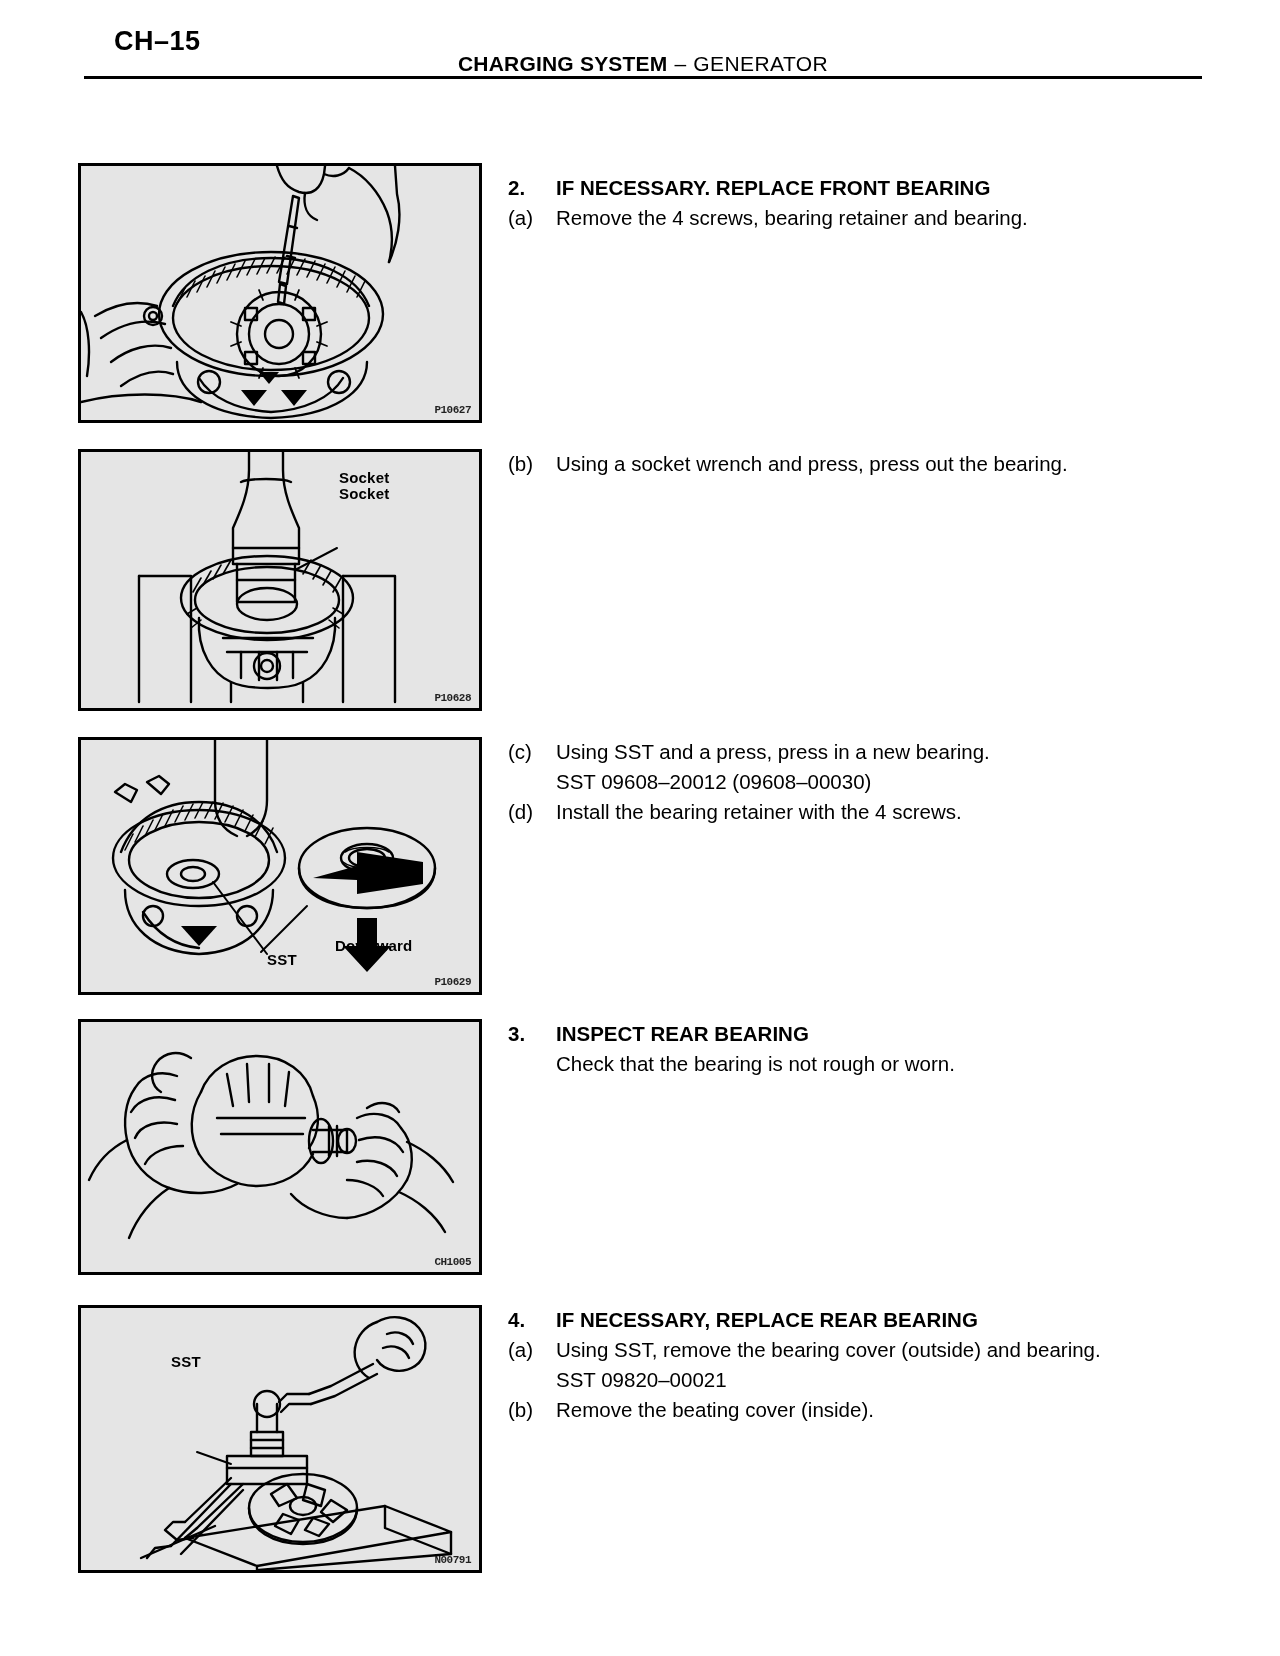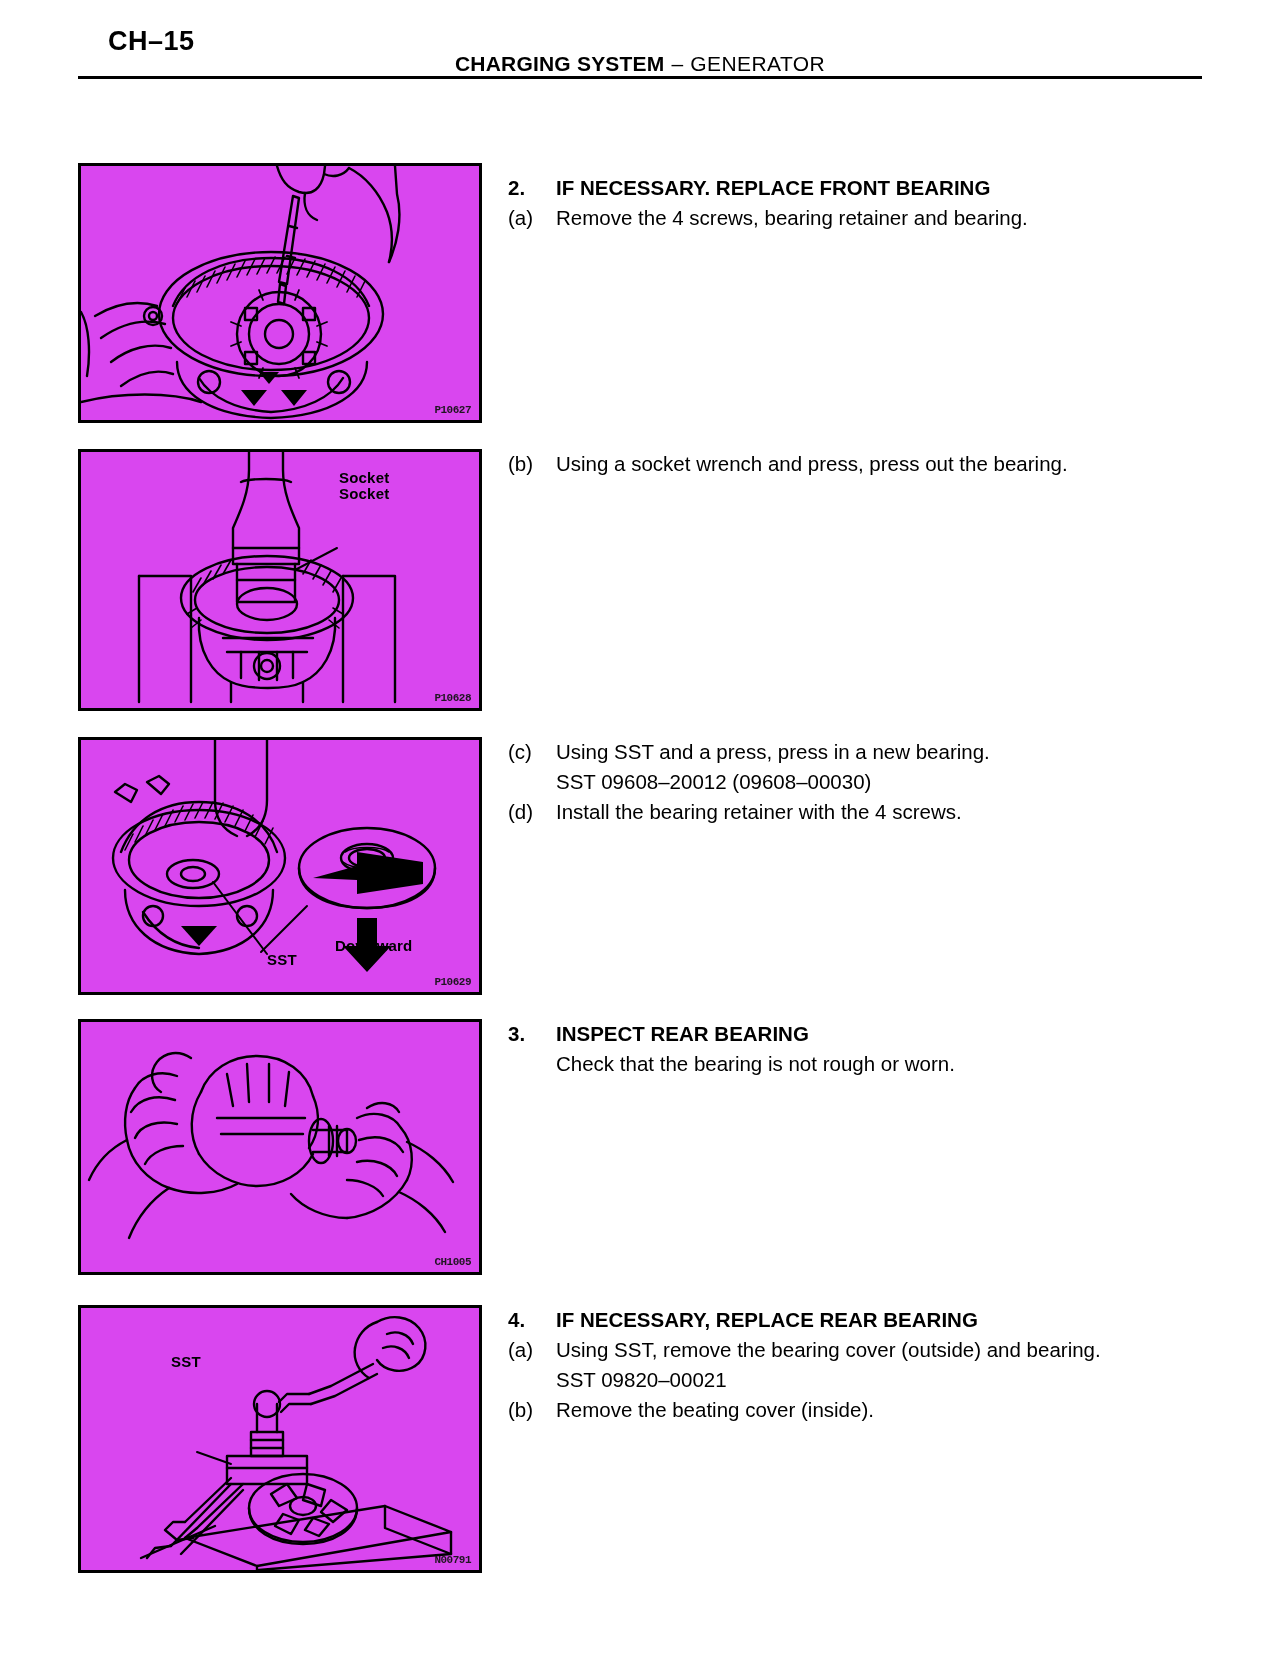--- a/index.html
+++ b/index.html
@@ -13,20 +13,21 @@
     font-family: "Liberation Sans", sans-serif;
     color: #000000;
     position: relative;
     overflow: hidden;
   }
 
   
   .page-header {
     position: relative;
     height: 77px;
+    margin-left: 6px;
   }
   .page-code {
     position: absolute;
     left: 108px;
     top: 26px;
     font-size: 27px;
     font-weight: bold;
     letter-spacing: 0.5px;
   }
   .header-title {
@@ -57,21 +58,21 @@
   }
 
   
   .sheet {
     position: relative;
   }
   .figure {
     position: absolute;
     left: 78px;
     border: 3px solid #000;
-    background: #d946ef;
+    background: #e5e5e5;
     box-sizing: border-box;
     overflow: hidden;
   }
   .figure svg { display: block; }
   .fig-id {
     position: absolute;
     right: 8px;
     bottom: 4px;
     font-size: 11px;
     font-weight: bold;

